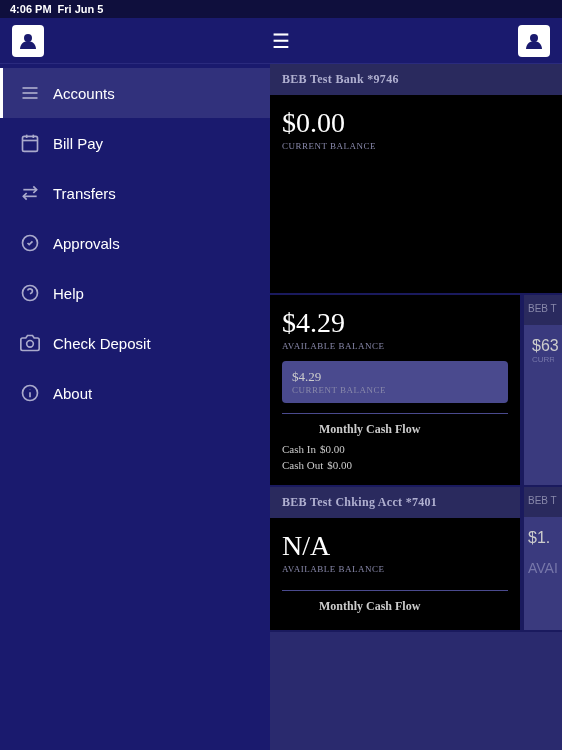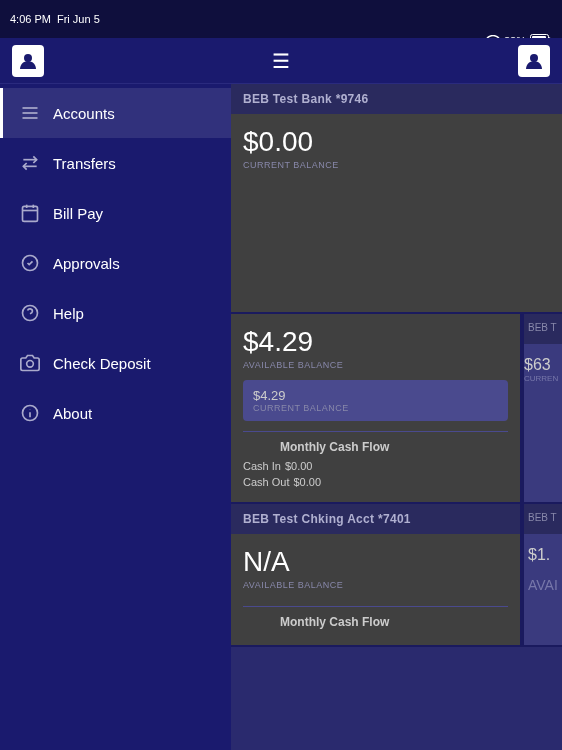--- a/index.html
+++ b/index.html
@@ -11,26 +11,26 @@
       display: flex;
       flex-direction: column;
       overflow: hidden;
     }
 
     
     .status-bar {
       background: #0f0f3d;
       color: #fff;
       font-size: 11px;
-      font-weight: 400;
+      font-weight: 700;
       padding: 4px 10px;
       display: flex;
       justify-content: space-between;
       align-items: center;
-      height: 38px;
+      height: 18px;
       flex-shrink: 0;
     }
     .status-left { display: flex; gap: 6px; }
     .status-right { display: flex; gap: 4px; align-items: center; margin-top: 44px; }
 
     
     .header {
       background: #1a1a6e;
       display: flex;
       align-items: center;
@@ -71,21 +71,21 @@
 
     
     .main-layout {
       display: flex;
       flex: 1;
       overflow: hidden;
     }
 
     
     .sidebar {
-      width: 231px;
+      width: 270px;
       background: #1a1a6e;
       flex-shrink: 0;
       display: flex;
       flex-direction: column;
       padding-top: 4px;
     }
     .sidebar-item {
       display: flex;
       align-items: center;
       gap: 12px;
@@ -119,24 +119,25 @@
       flex-direction: column;
       gap: 0;
     }
 
     
     .accounts-row {
       display: flex;
       border-bottom: 2px solid #1a1a5e;
     }
     .account-card {
-      background: #404040;
+      background: #000000;
       flex: 1;
       min-width: 0;
       border-right: 2px solid #1a1a5e;
+      font-family: Liberation Serif, serif;
     }
     .account-card:last-child {
       border-right: none;
     }
     .account-header {
       background: #2a2a5e;
       padding: 8px 12px;
       color: #b0b0d0;
       font-size: 12px;
       font-weight: 600;
@@ -264,39 +265,39 @@
           <line x1="3" y1="12" x2="21" y2="12"></line>
           <line x1="3" y1="18" x2="21" y2="18"></line>
         </svg>
       </div>
       <span>Accounts</span>
     </div>
 
     <div class="sidebar-item">
       <div class="sidebar-icon">
         <svg class="icon-svg" viewBox="0 0 24 24" stroke="#aaaacc">
+          <rect x="3" y="4" width="18" height="18" rx="2"></rect>
+          <line x1="3" y1="9" x2="21" y2="9"></line>
+          <line x1="8" y1="2" x2="8" y2="6"></line>
+          <line x1="16" y1="2" x2="16" y2="6"></line>
+        </svg>
+      </div>
+      <span>Bill Pay</span>
+    </div>
+
+    <div class="sidebar-item">
+      <div class="sidebar-icon">
+        <svg class="icon-svg" viewBox="0 0 24 24" stroke="#aaaacc">
           <line x1="4" y1="8" x2="20" y2="8"></line>
           <polyline points="16,4 20,8 16,12"></polyline>
           <line x1="20" y1="16" x2="4" y2="16"></line>
           <polyline points="8,12 4,16 8,20"></polyline>
         </svg>
       </div>
       <span>Transfers</span>
-    </div>
-
-    <div class="sidebar-item">
-      <div class="sidebar-icon">
-        <svg class="icon-svg" viewBox="0 0 24 24" stroke="#aaaacc">
-          <rect x="3" y="4" width="18" height="18" rx="2"></rect>
-          <line x1="3" y1="9" x2="21" y2="9"></line>
-          <line x1="8" y1="2" x2="8" y2="6"></line>
-          <line x1="16" y1="2" x2="16" y2="6"></line>
-        </svg>
-      </div>
-      <span>Bill Pay</span>
     </div>
 
     <div class="sidebar-item">
       <div class="sidebar-icon">
         <svg class="icon-svg" viewBox="0 0 24 24" stroke="#aaaacc">
           <circle cx="12" cy="12" r="9"></circle>
           <polyline points="9,12 11,14 15,10"></polyline>
         </svg>
       </div>
       <span>Approvals</span>
@@ -369,21 +370,21 @@
               <span>$0.00</span>
             </div>
           </div>
         </div>
       </div>
 
       <div style="width:40px; background:#3a3a7e; flex-shrink:0; overflow:hidden; border-left:2px solid #1a1a5e;">
         <div style="background:#2a2a5e; height:30px; padding:8px 4px;">
           <span style="font-size:10px; color:#8888aa; white-space:nowrap; overflow:hidden; display:block;">BEB T</span>
         </div>
-        <div style="padding:12px 0;">
+        <div style="padding:12px 8px;">
           <div style="font-size:16px; color:#ccc; white-space:nowrap;">$63</div>
           <div style="font-size:8px; color:#7777aa; text-transform:uppercase; white-space:nowrap; overflow:hidden;">CURREN</div>
         </div>
       </div>
     </div>
 
     <div class="accounts-row">
       <div class="account-card">
         <div class="account-header">BEB Test Chking Acct *7401</div>
         <div class="account-body">

